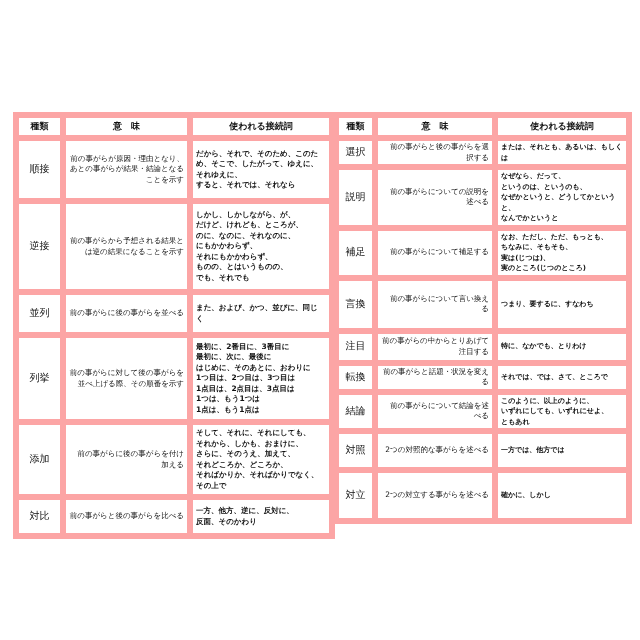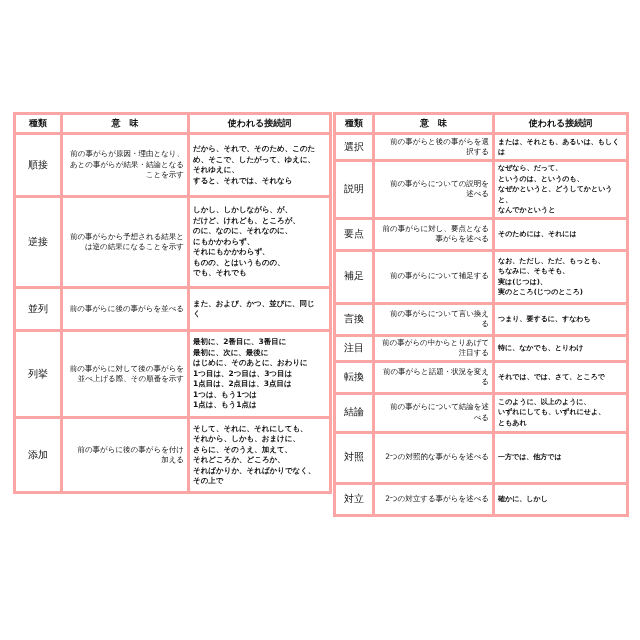--- a/index.html
+++ b/index.html
@@ -4,21 +4,21 @@
 <style>
   html,body{margin:0;padding:0;}
   body{
     width:640px;height:640px;background:#ffffff;position:relative;
     font-family:"DejaVu Sans",sans-serif;color:#111111;
   }
   .ctable{
     position:absolute;border-collapse:collapse;table-layout:fixed;background:#ffffff;
   }
   .ctable th,.ctable td{
-    border:3px solid #fca5a5;overflow:hidden;
+    border:6px solid #fca5a5;overflow:hidden;
   }
   .ctable thead th{
     height:15px;font-size:9px;font-weight:bold;text-align:center;
     padding:1px 2px;border-bottom:2px solid #222222;color:#111111;
   }
   .ctable td{
     font-size:7.5px;line-height:10.5px;padding:1px 3px;vertical-align:middle;
   }
   .ctable td.type{text-align:center;font-size:10px;}
   .ctable td.meaning{white-space:pre-line;text-align:right;}
@@ -108,20 +108,26 @@
           <td class="type">添加</td>
           <td class="meaning">前の事がらに後の事がらを付け
 加える</td>
           <td class="conjunctions">そして、それに、それにしても、
 それから、しかも、おまけに、
 さらに、そのうえ、加えて、
 それどころか、どころか、
 そればかりか、そればかりでなく、
 その上で</td>
         </tr>
+        <tr>
+          <td class="type">対比</td>
+          <td class="meaning">前の事がらと後の事がらを比べる</td>
+          <td class="conjunctions">一方、他方、逆に、反対に、
+反面、そのかわり</td>
+        </tr>
       </tbody>
   </table>
 
   <table class="ctable" id="t-right">
     <colgroup>
       <col style="width:39px">
         <col style="width:120px">
         <col style="width:134px">
     </colgroup>
     <thead>
@@ -142,26 +148,20 @@
         <tr>
           <td class="type">説明</td>
           <td class="meaning">前の事がらについての説明を
 述べる</td>
           <td class="conjunctions">なぜなら、だって、
 というのは、というのも、
 なぜかというと、どうしてかというと、
 なんでかというと</td>
         </tr>
         <tr>
-          <td class="type">要点</td>
-          <td class="meaning">前の事がらに対し、要点となる
-事がらを述べる</td>
-          <td class="conjunctions">そのためには、それには</td>
-        </tr>
-        <tr>
           <td class="type">補足</td>
           <td class="meaning">前の事がらについて補足する</td>
           <td class="conjunctions">なお、ただし、ただ、もっとも、
 ちなみに、そもそも、
 実は(じつは)、
 実のところ(じつのところ)</td>
         </tr>
         <tr>
           <td class="type">言換</td>
           <td class="meaning">前の事がらについて言い換え

